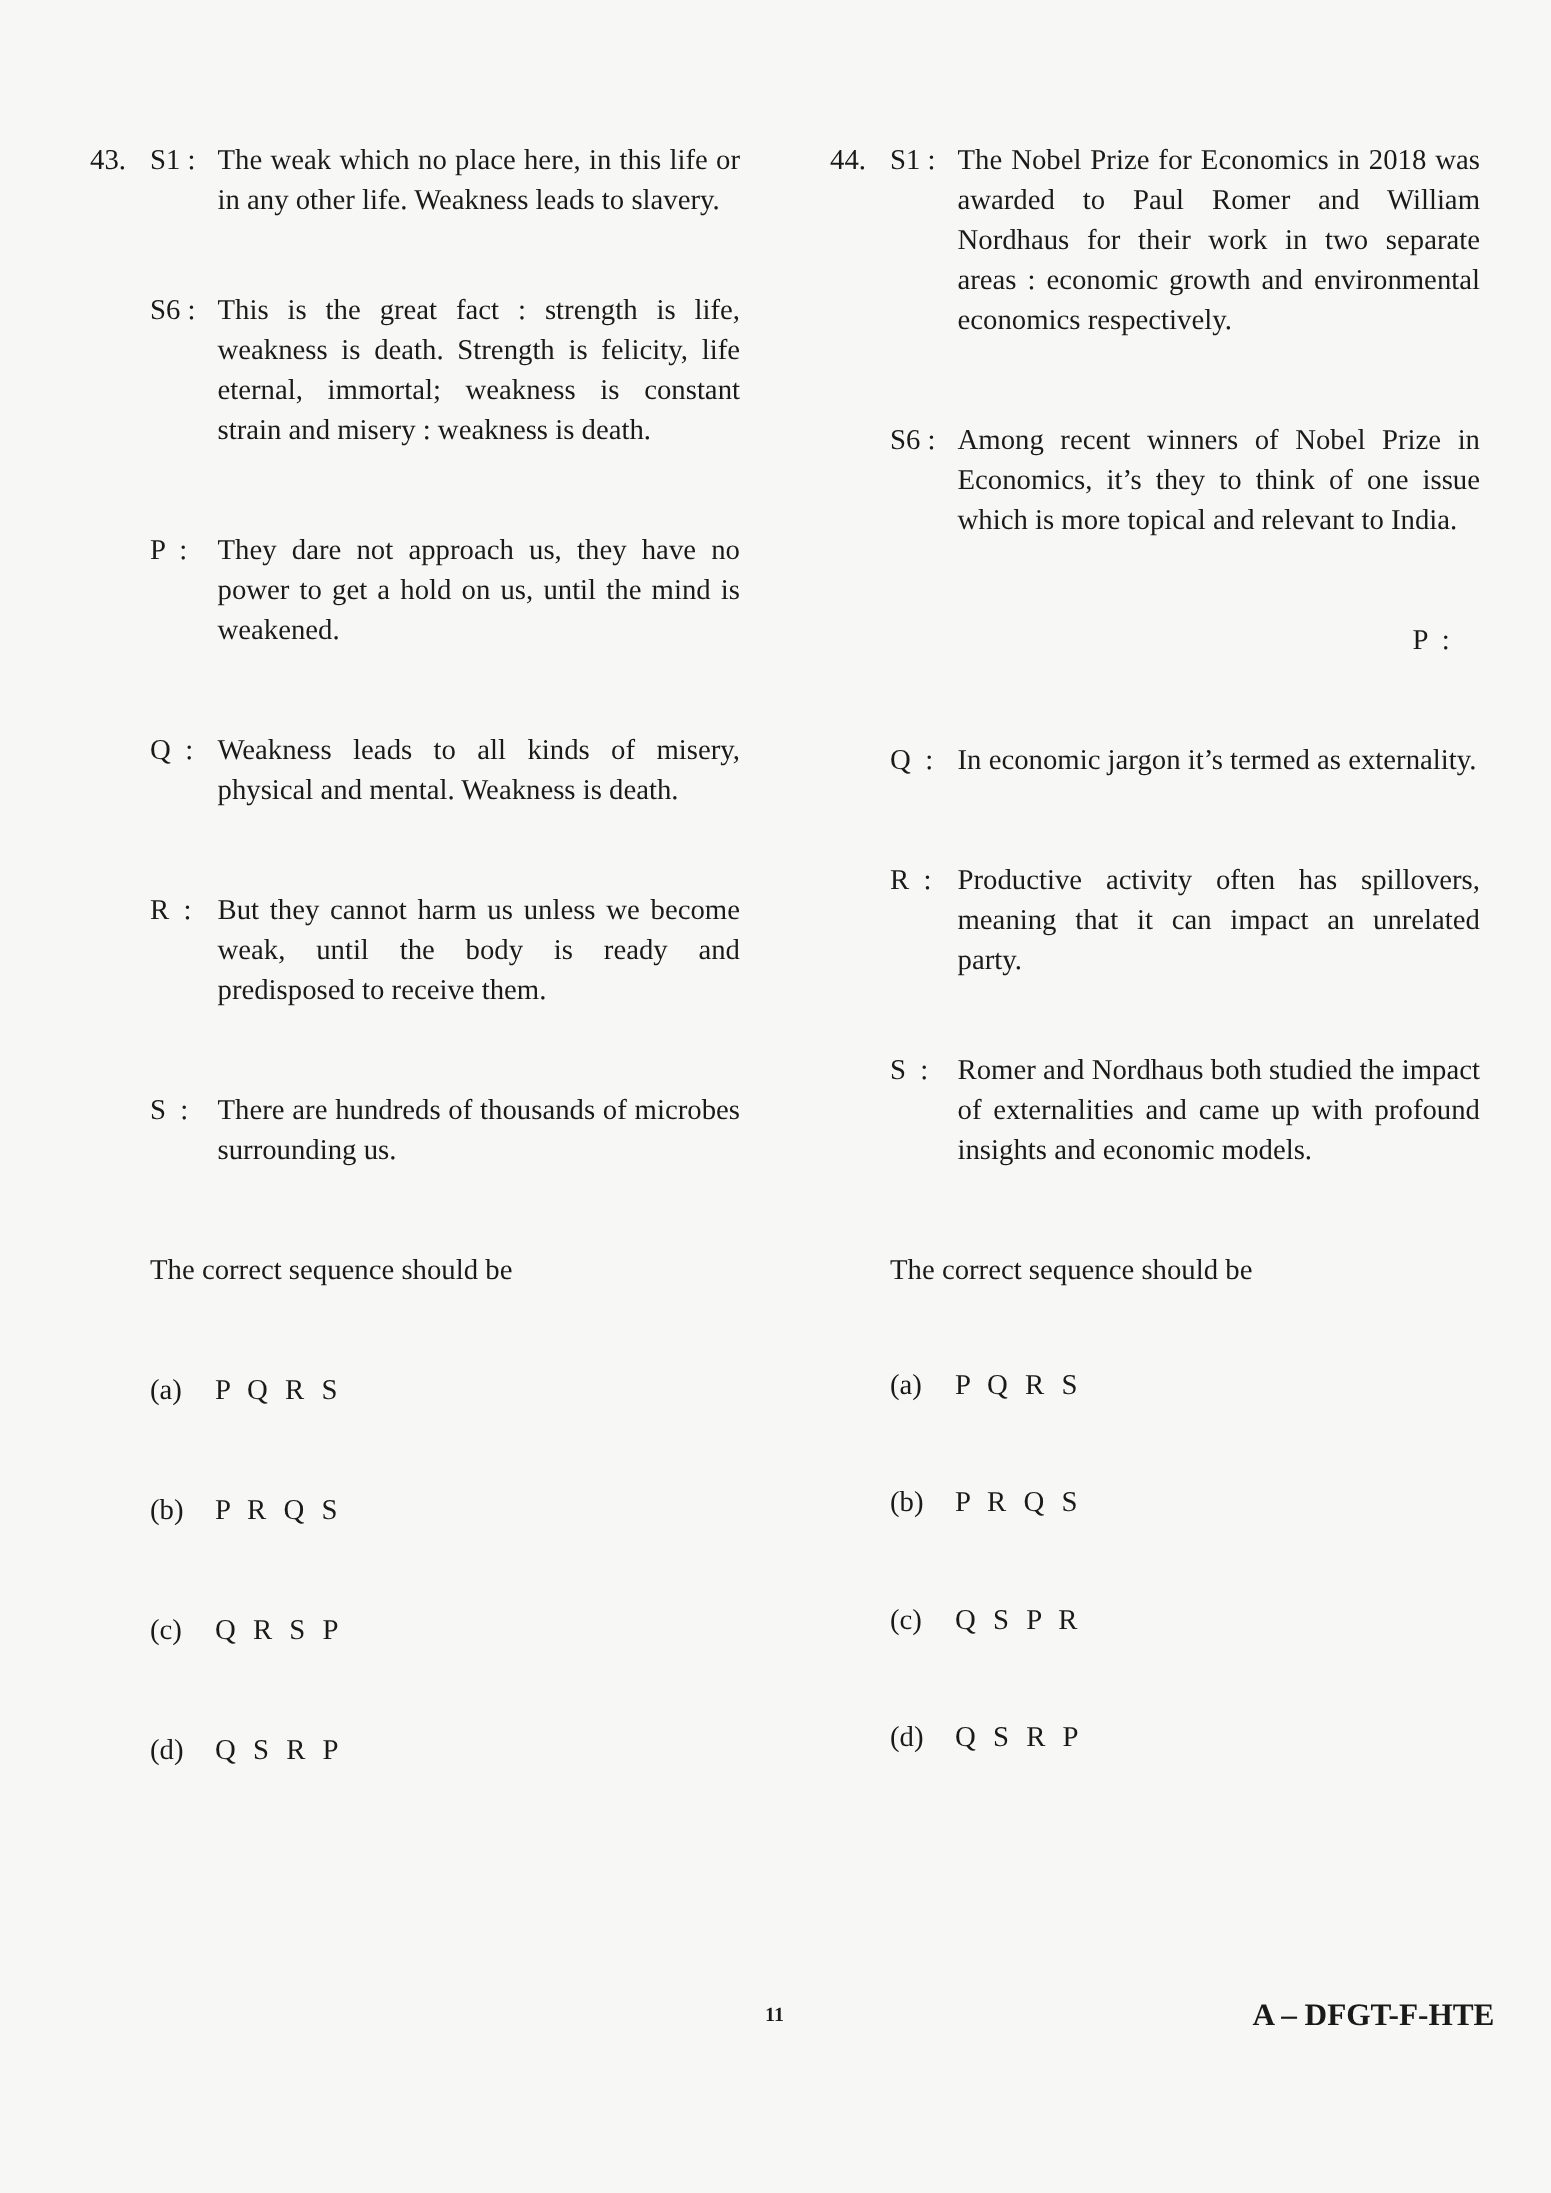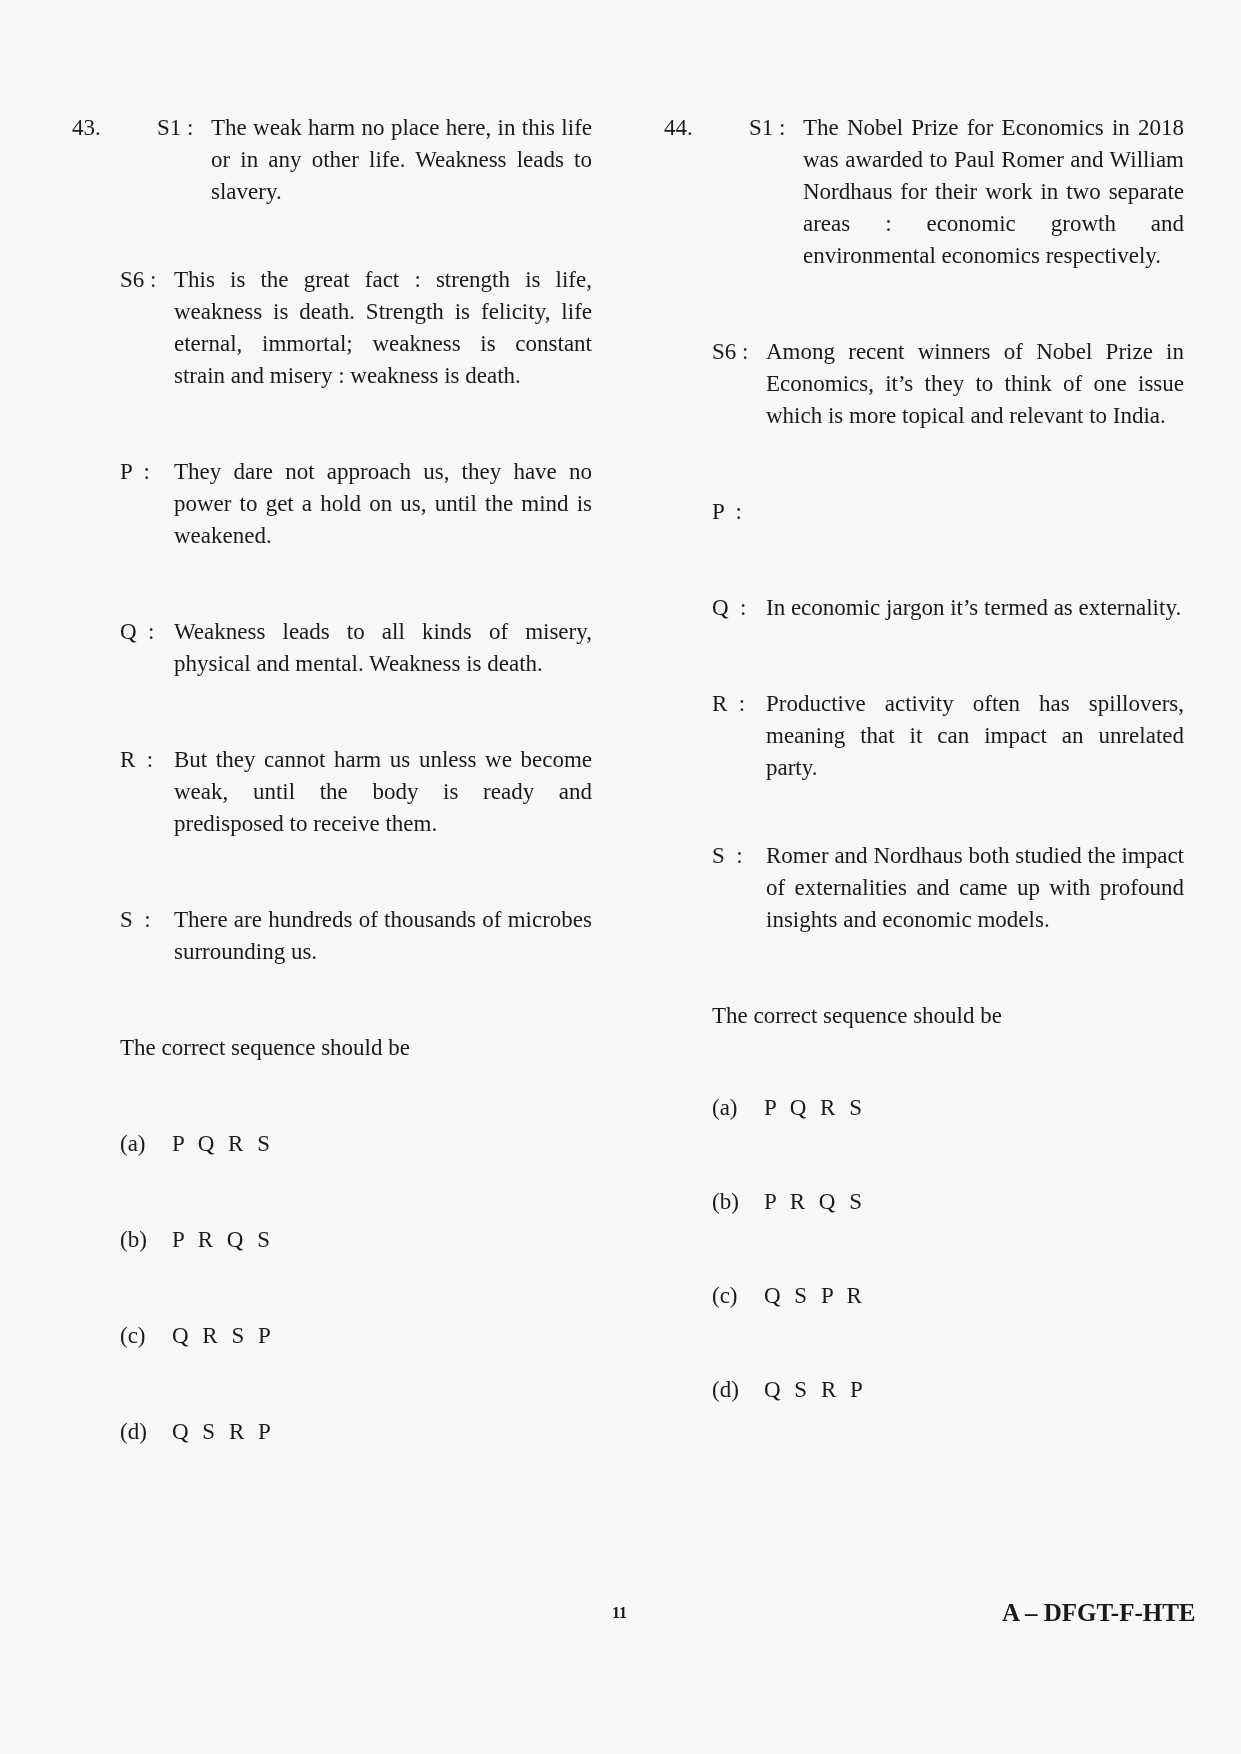--- a/index.html
+++ b/index.html
@@ -5,40 +5,40 @@
   html, body { margin:0; padding:0; }
   body {
     width:1241px; height:1754px; background:#f7f7f5; position:relative; overflow:hidden;
     font-family:"Liberation Serif", serif; color:#1a1a1a; font-size:23px; line-height:32px;
   }
   .col { position:absolute; width:520px; }
   .col.left { left:72px; top:112px; }
   .col.right { left:664px; top:112px; }
   .q { display:flex; }
   .qnum { font-weight:normal; width:48px; flex:none; }
-  .stmt { display:flex;margin-left:37px; }
+  .stmt { display:flex; }
   .lbl { width:54px; flex:none; white-space:pre; }
   .txt { flex:1; text-align:justify; }
-  .sub { margin-left:48px; }
+  .sub { margin-left:48px;justify-content:flex-end; }
   .opts { margin-left:48px; }
   .opt { display:flex; }
   .opt .ol { width:52px; flex:none; }
   .opt .ov { letter-spacing:4px; }
   .footer-page { position:absolute; left:612px; top:1597px; font-weight:bold; font-size:16px; }
   .footer-code { position:absolute; left:1002px; top:1597px; font-weight:bold; font-size:25px; }
 </style>
 </head>
 <body>
 
 <div class="col left">
   <div class="q">
     <span class="qnum">43.</span>
     <div class="stmt" style="flex:1">
       <span class="lbl">S1 :</span>
-      <span class="txt">The weak harm no place here, in this life or in any other life. Weakness leads to slavery.</span>
+      <span class="txt">The weak which no place here, in this life or in any other life. Weakness leads to slavery.</span>
     </div>
   </div>
   <div class="stmt sub" style="margin-top:56px">
     <span class="lbl">S6 :</span>
     <span class="txt">This is the great fact : strength is life, weakness is death. Strength is felicity, life eternal, immortal; weakness is constant strain and misery : weakness is death.</span>
   </div>
   <div class="stmt sub" style="margin-top:64px">
     <span class="lbl">P  :</span>
     <span class="txt">They dare not approach us, they have no power to get a hold on us, until the mind is weakened.</span>
   </div>

